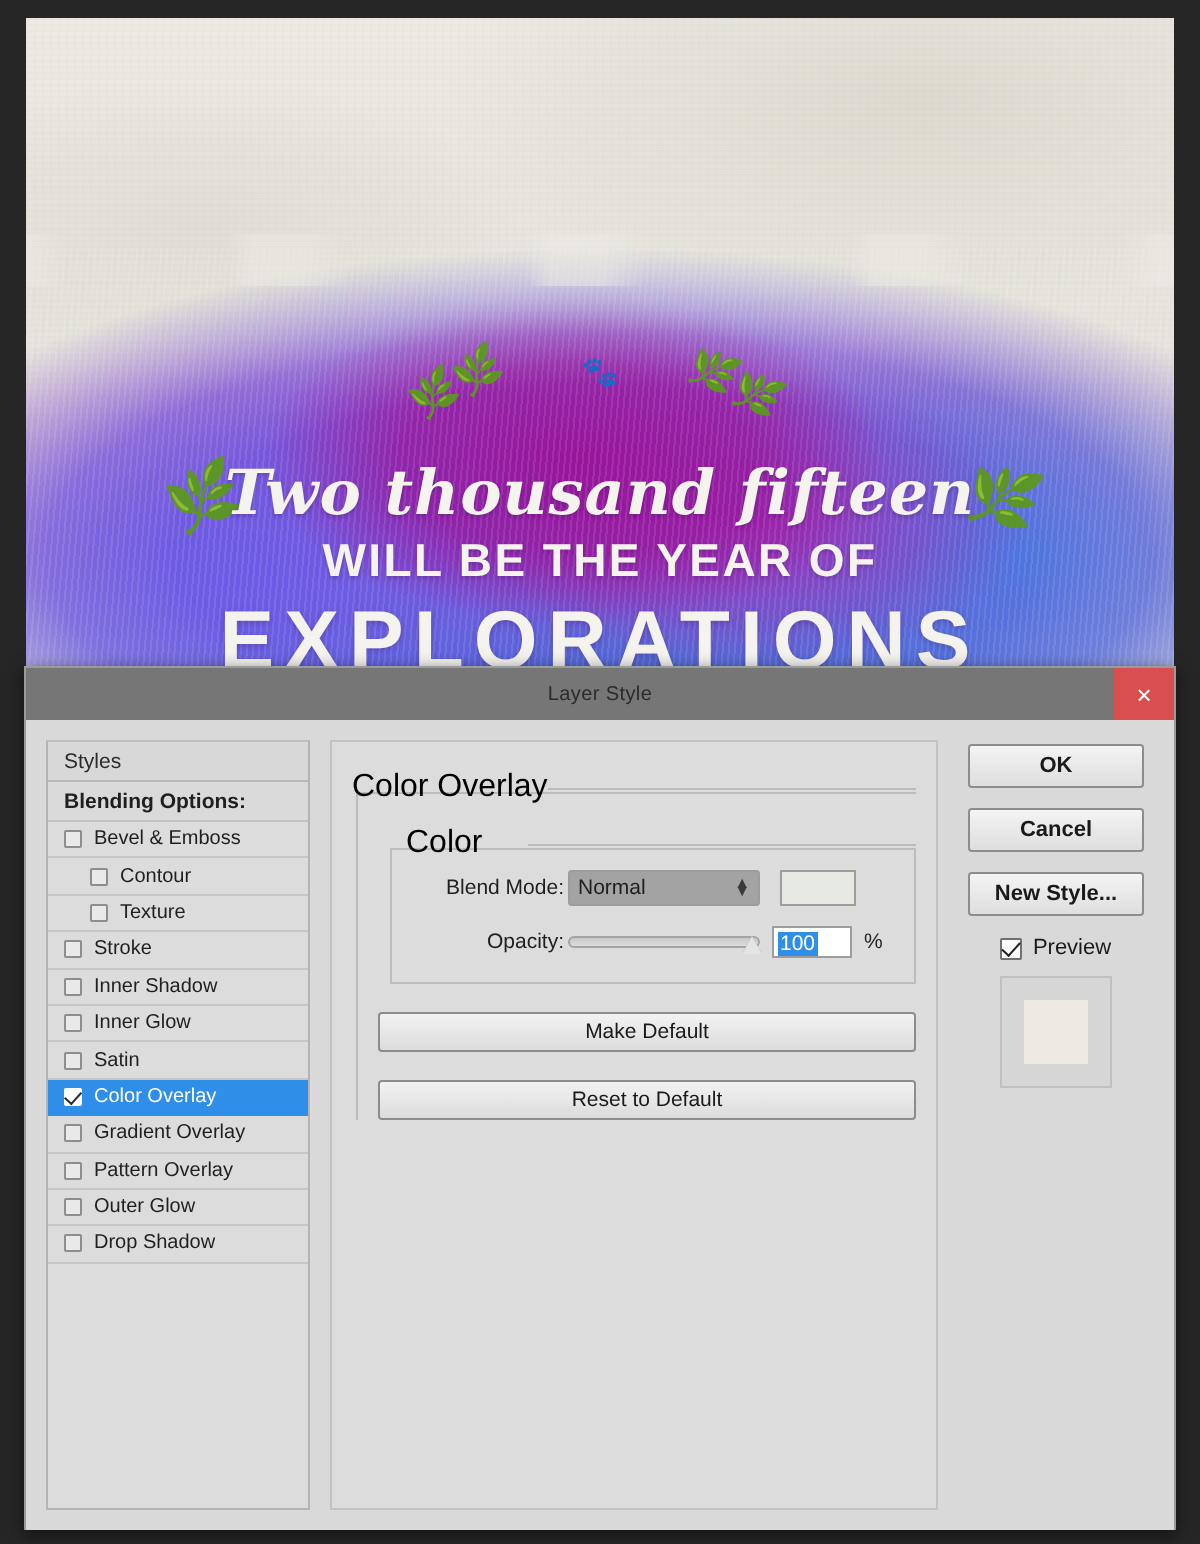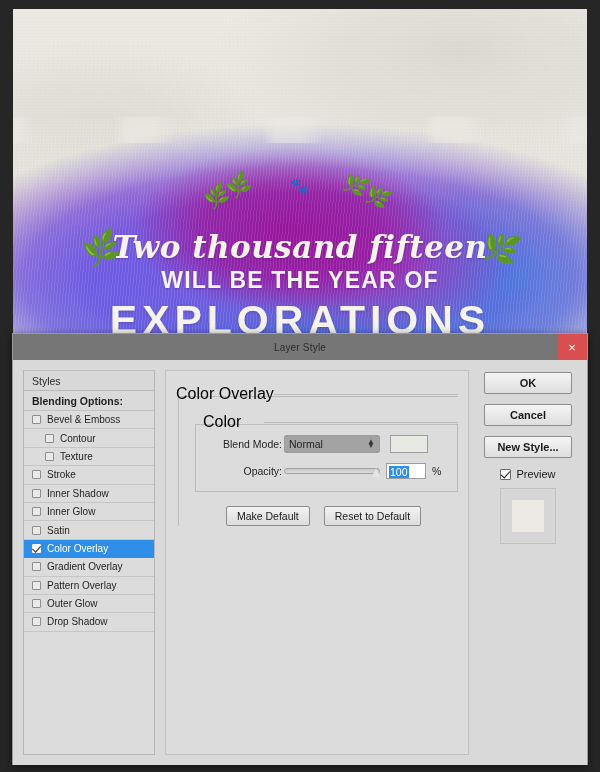--- a/index.html
+++ b/index.html
@@ -213,21 +213,21 @@
     border-bottom:9px solid transparent;
   }
   .numfield {
     width: 40px; height: 16px; background: #fff;
     border: 1px solid #9d9d9d; display: flex; align-items: flex-end;
     padding: 0 2px; font-size: 10.5px; cursor: text;
   }
   .numfield .sel { background: #2f8fe8; color: #fff; padding: 0 1px; }
   .unit { font-size: 10.5px; color: #1f1f1f; margin-left: 6px; }
 
-  .btn-row { display: flex; justify-content: center; gap: 14px; margin-top: 14px; }
+  .btn-row { display: flex; justify-content: center; gap: 14px; margin-top: 14px; flex-direction: column; }
   .btn {
     background: linear-gradient(180deg,#f2f2f2,#dcdcdc);
     border: 1px solid #8c8c8c; border-radius: 2px;
     font-size: 10.5px; color: #1a1a1a; padding: 3px 10px;
     min-width: 78px; text-align: center; cursor: pointer;
   }
 
   
   .right-panel { width: 98px; flex: none; padding-top: 2px; }
   .rbtn {

